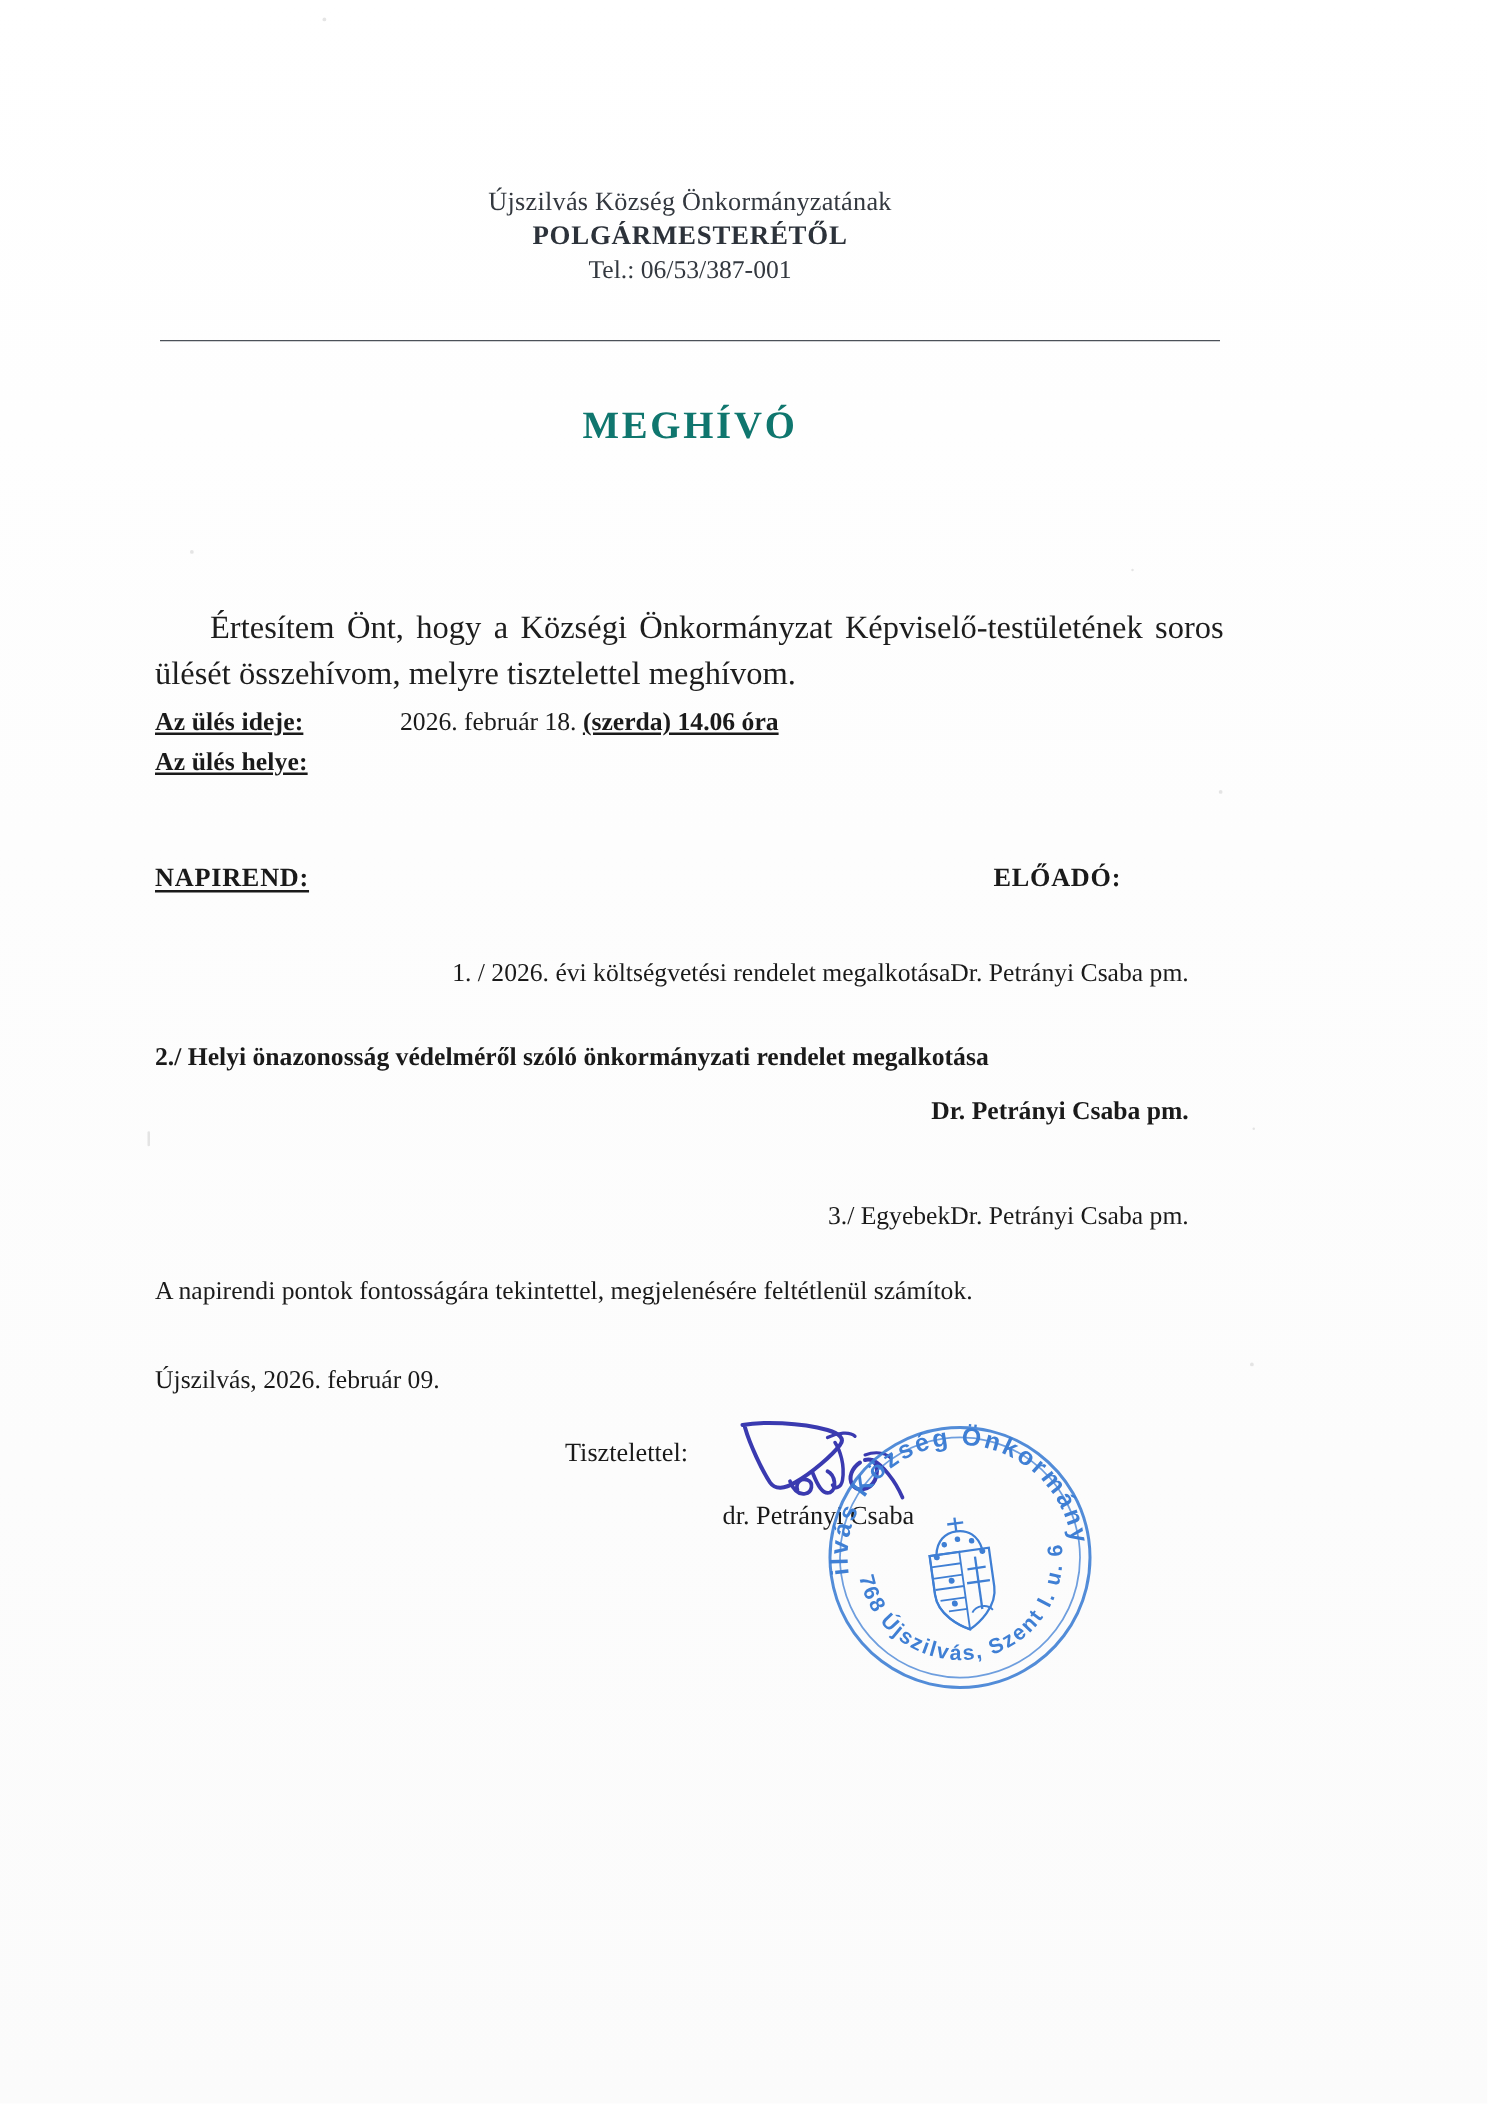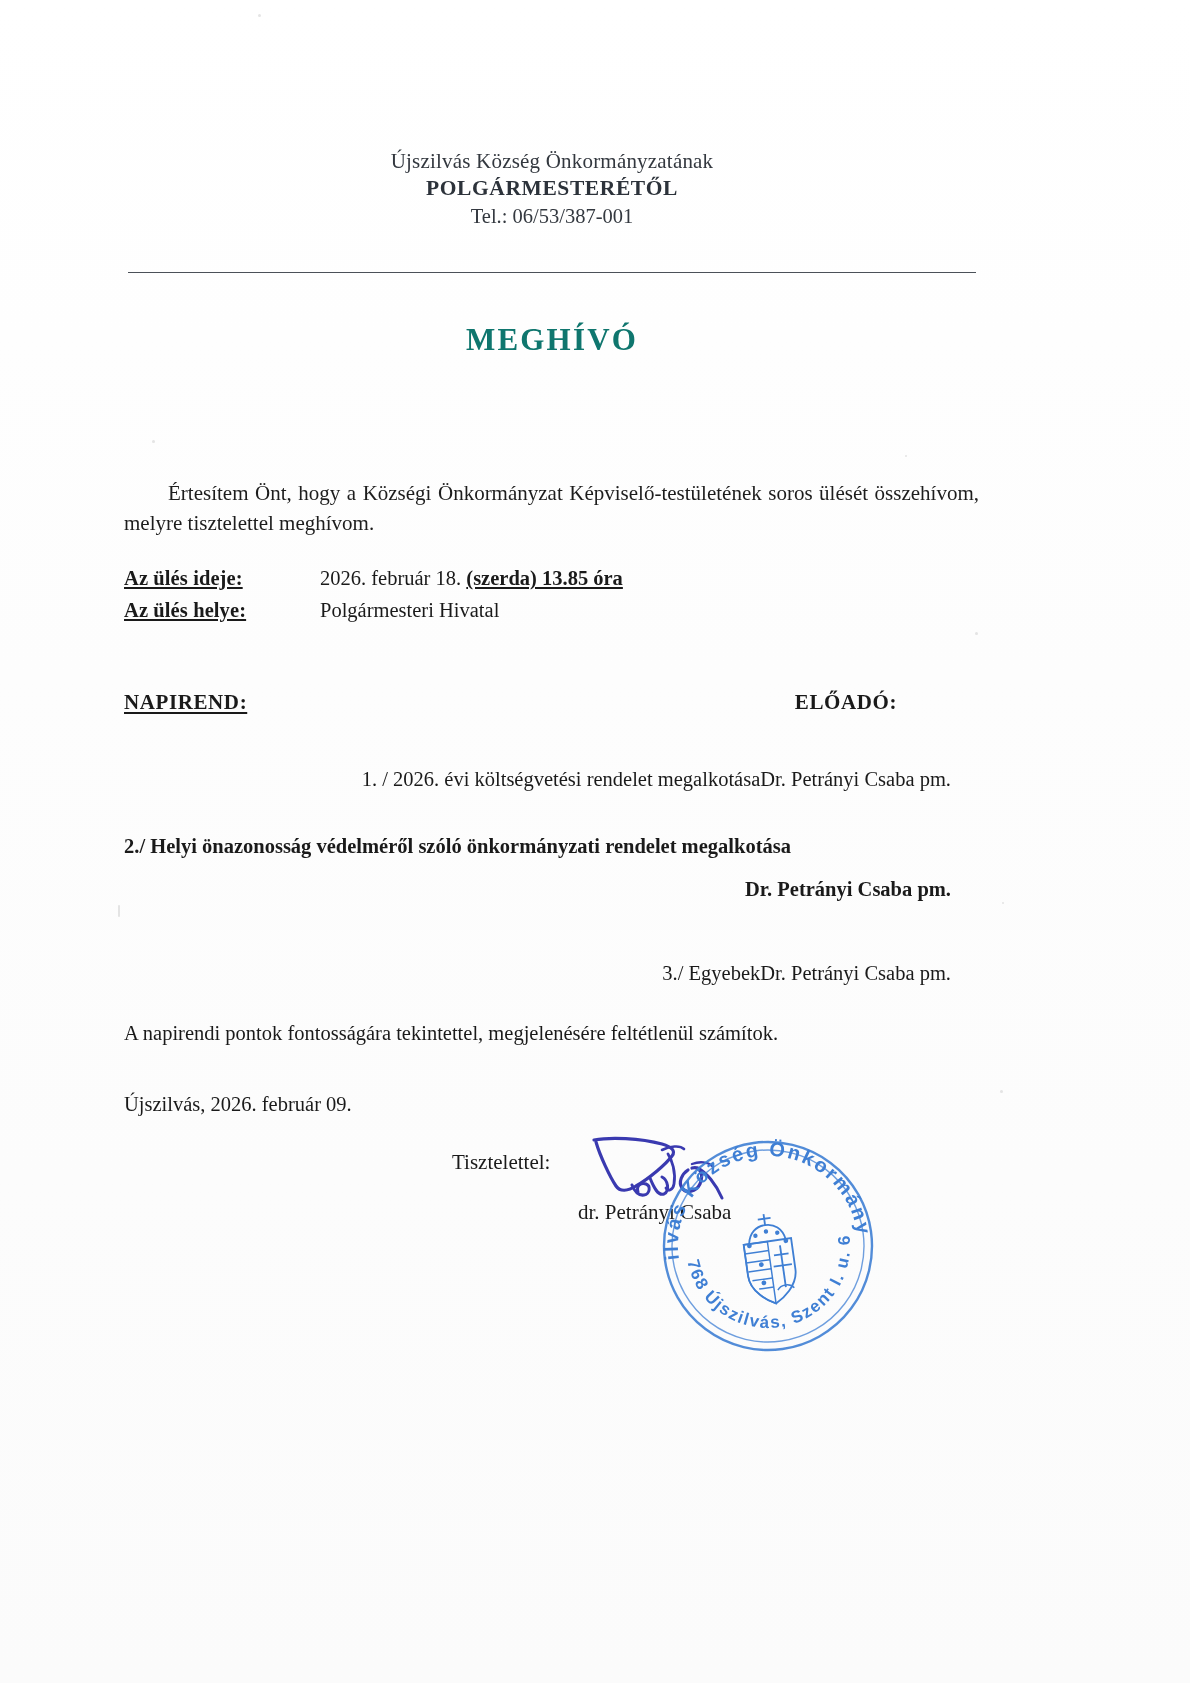--- a/index.html
+++ b/index.html
@@ -90,21 +90,21 @@
     letter-spacing: 2.2px;
     color: #0f766e;
   }
 
   
   .intro {
     position: absolute;
     left: 124px;
     top: 458px;
     width: 855px;
-    font-size: 21px;
+    font-size: 26px;
     line-height: 1.42;
     text-align: justify;
     color: #1d1d1d;
   }
   .intro .indent { display: inline-block; width: 44px; }
 
   
   .details {
     position: absolute;
     left: 124px;
@@ -250,25 +250,24 @@
 
   <div class="rule"></div>
 
   <div class="doc-title">MEGHÍVÓ</div>
 
   <p class="intro"><span class="indent"></span><span>Értesítem Önt, hogy a Községi Önkormányzat Képviselő-testületének soros ülését összehívom, melyre tisztelettel meghívom.</span></p>
 
   <div class="details">
     <div class="row">
       <div class="key">Az ülés ideje:</div>
-      <div class="val"><span>2026. február 18. </span><span class="b">(szerda) 13.85 óra</span></div>
+      <div class="val"><span>2026. február 18. </span><span class="b">(szerda) 14.06 óra</span></div>
     </div>
     <div class="row">
       <div class="key">Az ülés helye:</div>
-      <div class="val">Polgármesteri Hivatal</div>
     </div>
   </div>
 
   <div class="agenda-head">
     <div class="left">NAPIREND: </div>
     <div class="right">ELŐADÓ:</div>
   </div>
 
   <div class="agenda">
 

